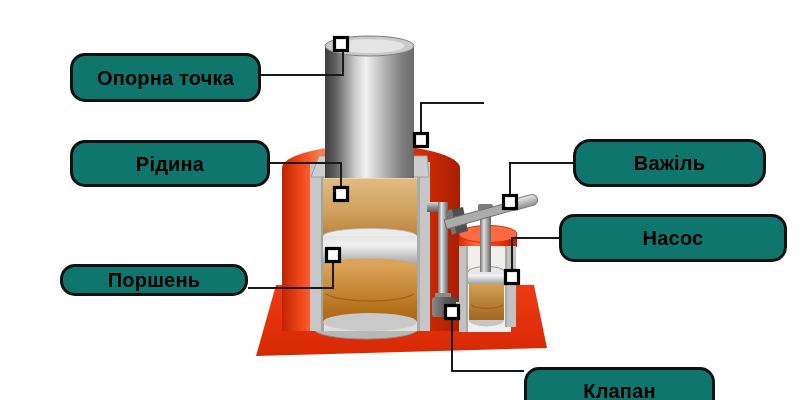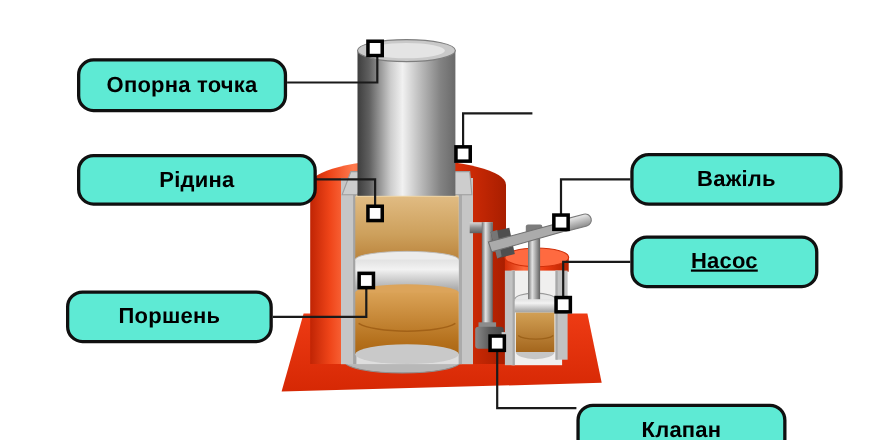--- a/index.html
+++ b/index.html
@@ -4,30 +4,30 @@
 <style>
   html,body { margin:0; padding:0; background:#ffffff; }
   .canvas {
     position:relative; width:800px; height:400px; background:#ffffff;
     overflow:hidden; font-family:"Liberation Sans", sans-serif;
   }
   .scene { position:absolute; left:0; top:0; }
   .label {
     position:absolute; box-sizing:border-box;
     display:flex; align-items:center; justify-content:center;
-    background:#5eead4; border:3px solid #101010; border-radius:15px;
+    background:#0f766e; border:3px solid #101010; border-radius:15px;
     font-size:20px; font-weight:bold; color:#000000; text-align:center;
     line-height:1; letter-spacing:0.2px; z-index:3;
   }
   .label.l-support  { left:70px;  top:53px;  width:191px; height:49px; }
   .label.l-cylinder { left:484px; top:80px;  width:192px; height:47px; }
-  .label.l-fluid    { left:70px;  top:140px; width:218px; height:47px; }
+  .label.l-fluid    { left:70px;  top:140px; width:200px; height:47px; }
   .label.l-lever    { left:573px; top:139px; width:193px; height:48px;border-radius:17px; }
-  .label.l-pump     { left:573px; top:214px; width:171px; height:48px;text-decoration:underline; }
-  .label.l-piston   { left:60px;  top:264px; width:188px; height:48px; }
+  .label.l-pump     { left:559px; top:214px; width:228px; height:48px; }
+  .label.l-piston   { left:60px;  top:264px; width:188px; height:32px; }
   .label.l-valve    { left:524px; top:347px; width:191px; height:47px;margin-top:20px; }
 </style>
 </head>
 <body>
 
 <div class="canvas">
 
   <svg class="scene" width="800" height="400" viewBox="0 0 800 400">
     <defs>
       <linearGradient id="redH" x1="0" y1="0" x2="1" y2="0">

